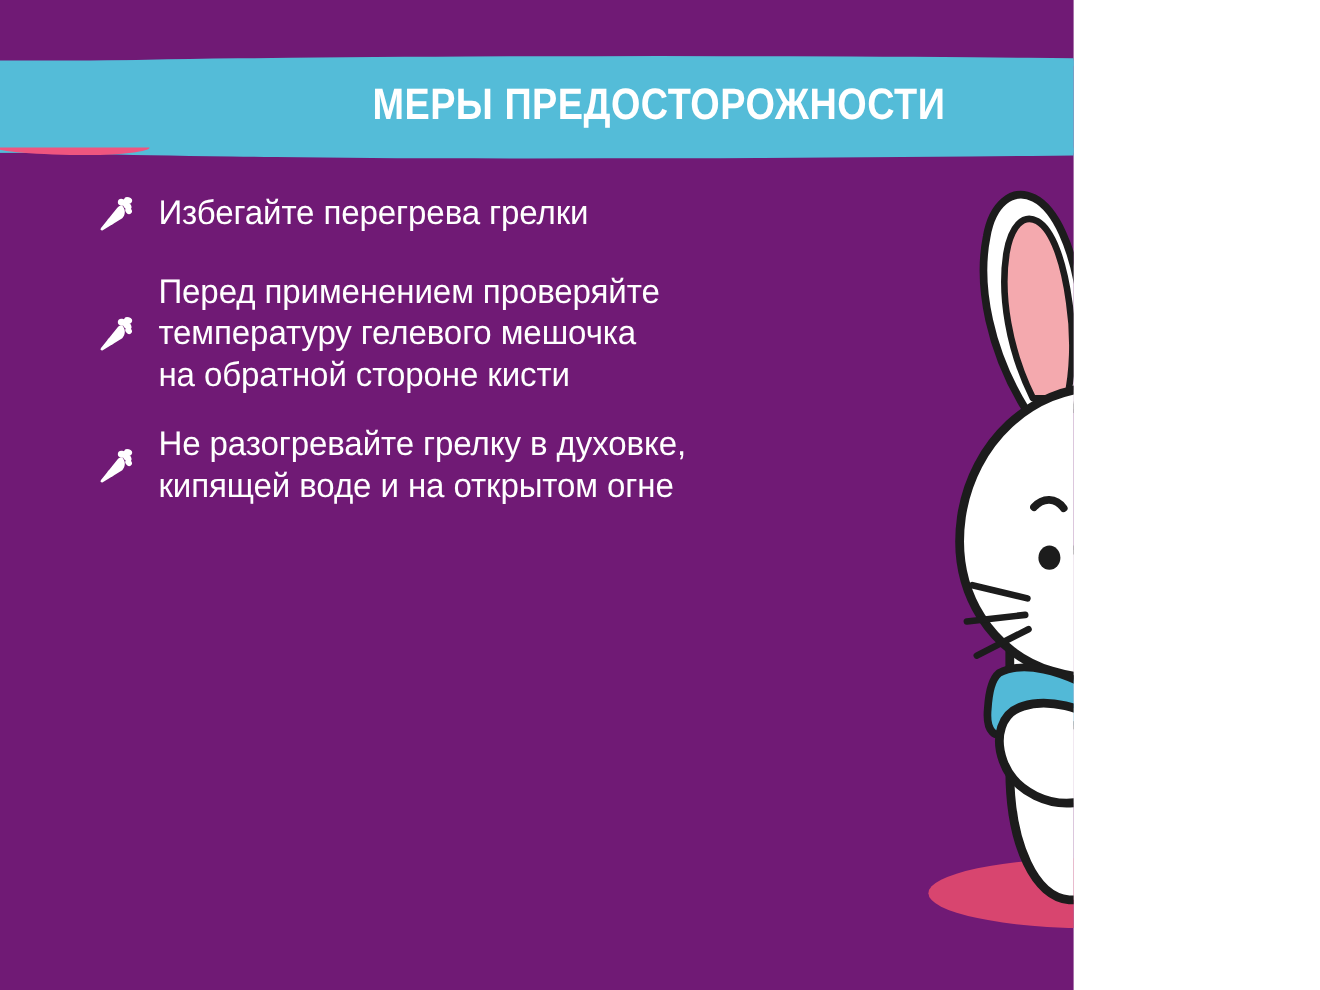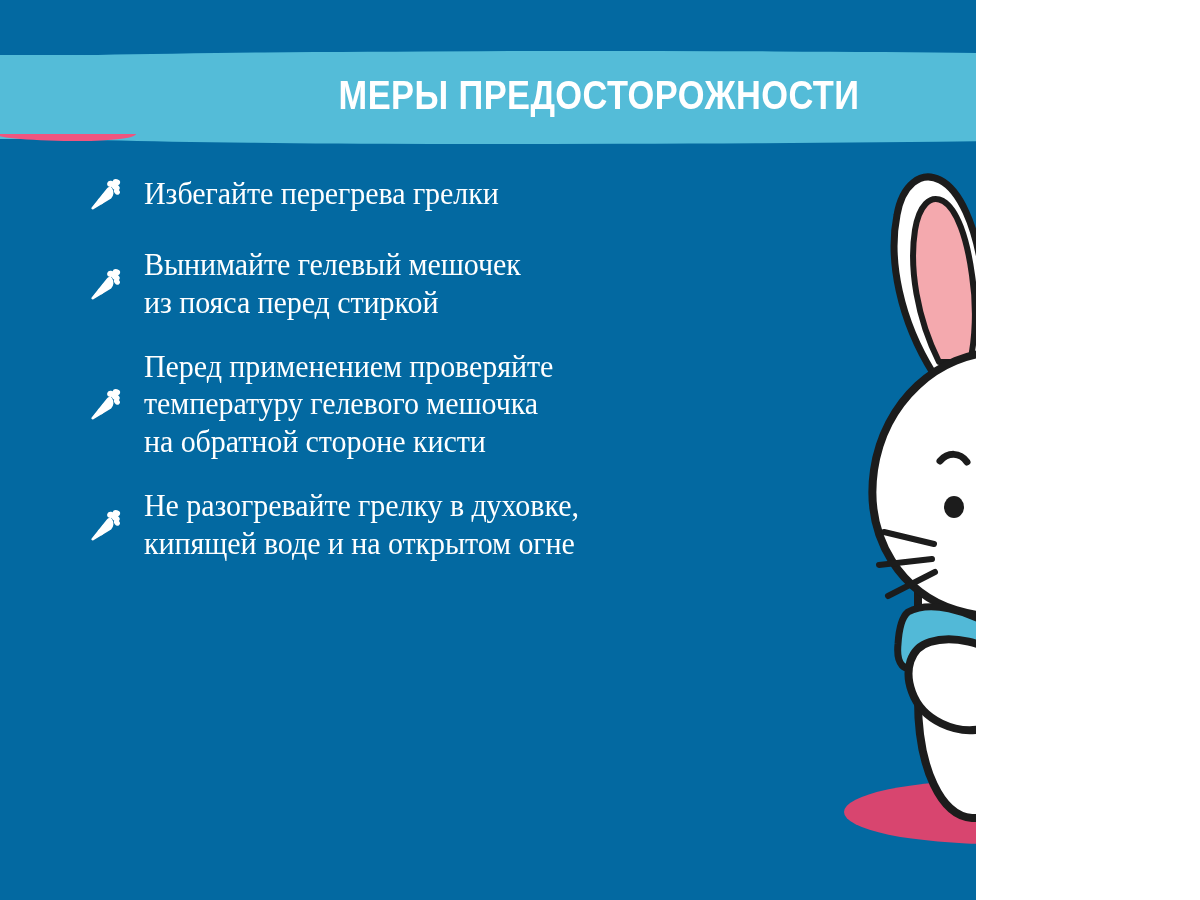--- a/index.html
+++ b/index.html
@@ -11,21 +11,21 @@
     width: 1200px;
     height: 900px;
     overflow: hidden;
     font-family: "Liberation Sans", "DejaVu Sans", sans-serif;
   }
 
   #poster {
     position: relative;
     width: 976px;
     height: 900px;
-    background: #0369a1;
+    background: #701a75;
     overflow: hidden;
   }
 
   
   #title-banner {
     position: absolute;
     left: -4px;
     top: 55px;
     width: 1206px;
     height: 84px;
@@ -92,21 +92,20 @@
 
   
   #precautions-list {
     position: absolute;
     left: 88px;
     top: 168px;
     width: 680px;
     margin: 0;
     padding: 0;
     list-style: none;
-    font-family: Liberation Serif, serif;
   }
   .precaution-item {
     position: relative;
     display: flex;
     align-items: center;
     min-height: 52px;
     margin-bottom: 26px;
     padding-left: 56px;
   }
   .carrot-bullet {
@@ -167,38 +166,20 @@
             <ellipse cx="13.3" cy="8.4" rx="3.6" ry="3.1" transform="rotate(-18 13.3 8.4)"></ellipse>
             <ellipse cx="19.2" cy="8.9" rx="4.4" ry="3" transform="rotate(10 19.2 8.9)"></ellipse>
             <ellipse cx="17.5" cy="4.2" rx="3.8" ry="2.9" transform="rotate(-12 17.5 4.2)"></ellipse>
             <ellipse cx="22.4" cy="12.3" rx="3.3" ry="2.7" transform="rotate(22 22.4 12.3)"></ellipse>
           </g>
         </svg>
       </span>
       <span class="item-text">Избегайте перегрева грелки</span>
     </li>
 
-    <li class="precaution-item">
-      <span class="carrot-bullet">
-        <svg viewBox="0 0 26 40" xmlns="http://www.w3.org/2000/svg">
-          <g fill="#ffffff">
-            <path d="M16.5 11.5 C20 13.5 21.5 17 20.5 21 L10 39 C9 40.4 7.2 39.6 7.6 37.9 L12 15 C12.6 11.8 14.2 10.2 16.5 11.5 Z"></path>
-            <path d="M13.2 14.3 L18.9 16.6 L18.2 19 L12.4 16.8 Z"></path>
-            <path d="M11.5 20.2 L18 22.8 L17.3 25.2 L10.8 22.6 Z"></path>
-            <path d="M10 26.5 L15.6 28.8 L14.9 31 L9.4 28.8 Z"></path>
-            <ellipse cx="13.3" cy="8.4" rx="3.6" ry="3.1" transform="rotate(-18 13.3 8.4)"></ellipse>
-            <ellipse cx="19.2" cy="8.9" rx="4.4" ry="3" transform="rotate(10 19.2 8.9)"></ellipse>
-            <ellipse cx="17.5" cy="4.2" rx="3.8" ry="2.9" transform="rotate(-12 17.5 4.2)"></ellipse>
-            <ellipse cx="22.4" cy="12.3" rx="3.3" ry="2.7" transform="rotate(22 22.4 12.3)"></ellipse>
-          </g>
-        </svg>
-      </span>
-      <span class="item-text">Вынимайте гелевый мешочек
-из пояса перед стиркой</span>
-    </li>
 
 
 
     <li class="precaution-item">
       <span class="carrot-bullet">
         <svg viewBox="0 0 26 40" xmlns="http://www.w3.org/2000/svg">
           <g fill="#ffffff">
             <path d="M16.5 11.5 C20 13.5 21.5 17 20.5 21 L10 39 C9 40.4 7.2 39.6 7.6 37.9 L12 15 C12.6 11.8 14.2 10.2 16.5 11.5 Z"></path>
             <path d="M13.2 14.3 L18.9 16.6 L18.2 19 L12.4 16.8 Z"></path>
             <path d="M11.5 20.2 L18 22.8 L17.3 25.2 L10.8 22.6 Z"></path>

